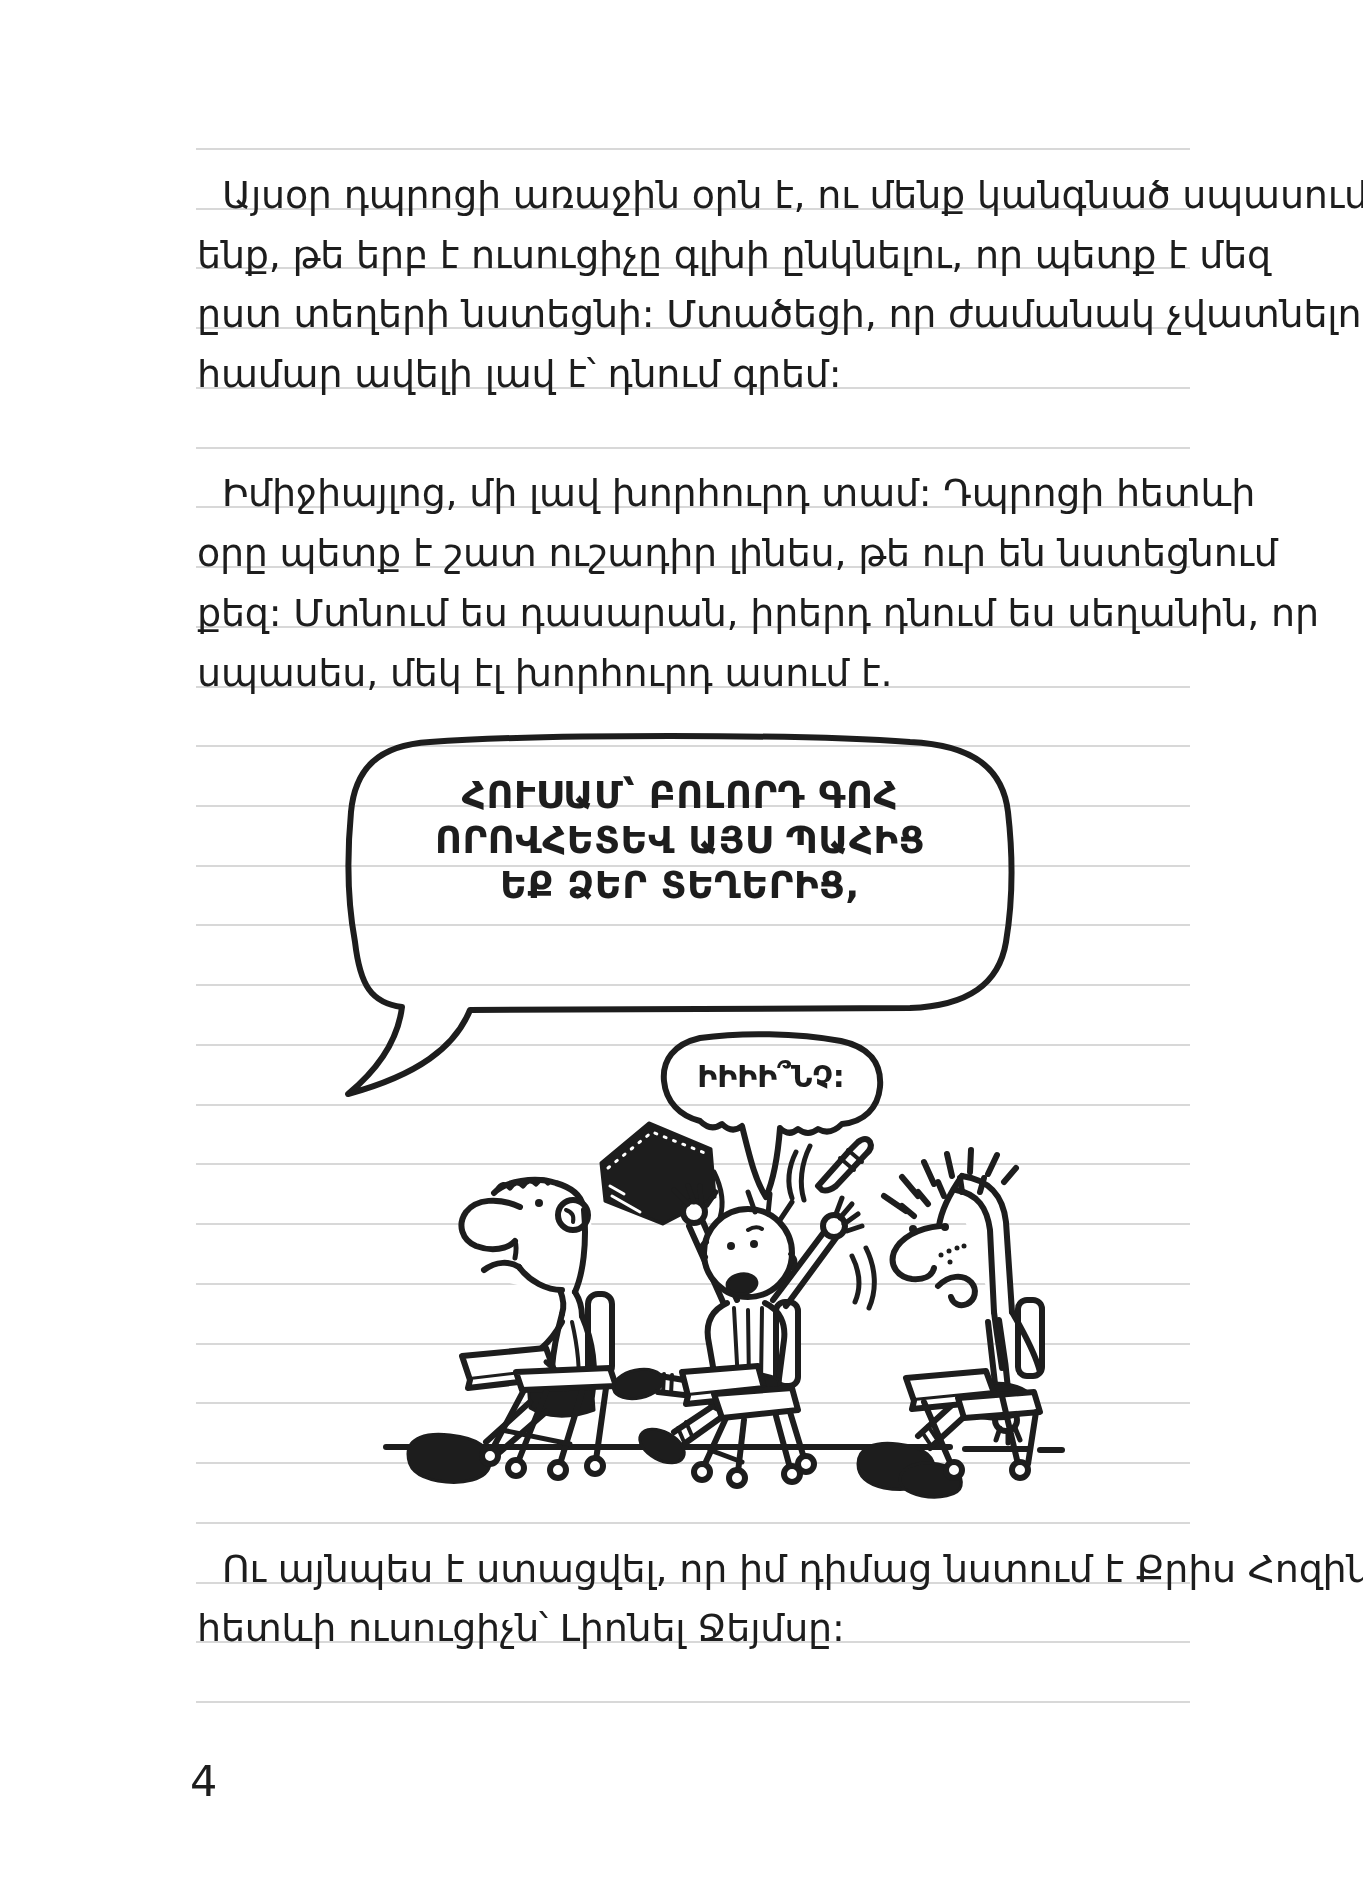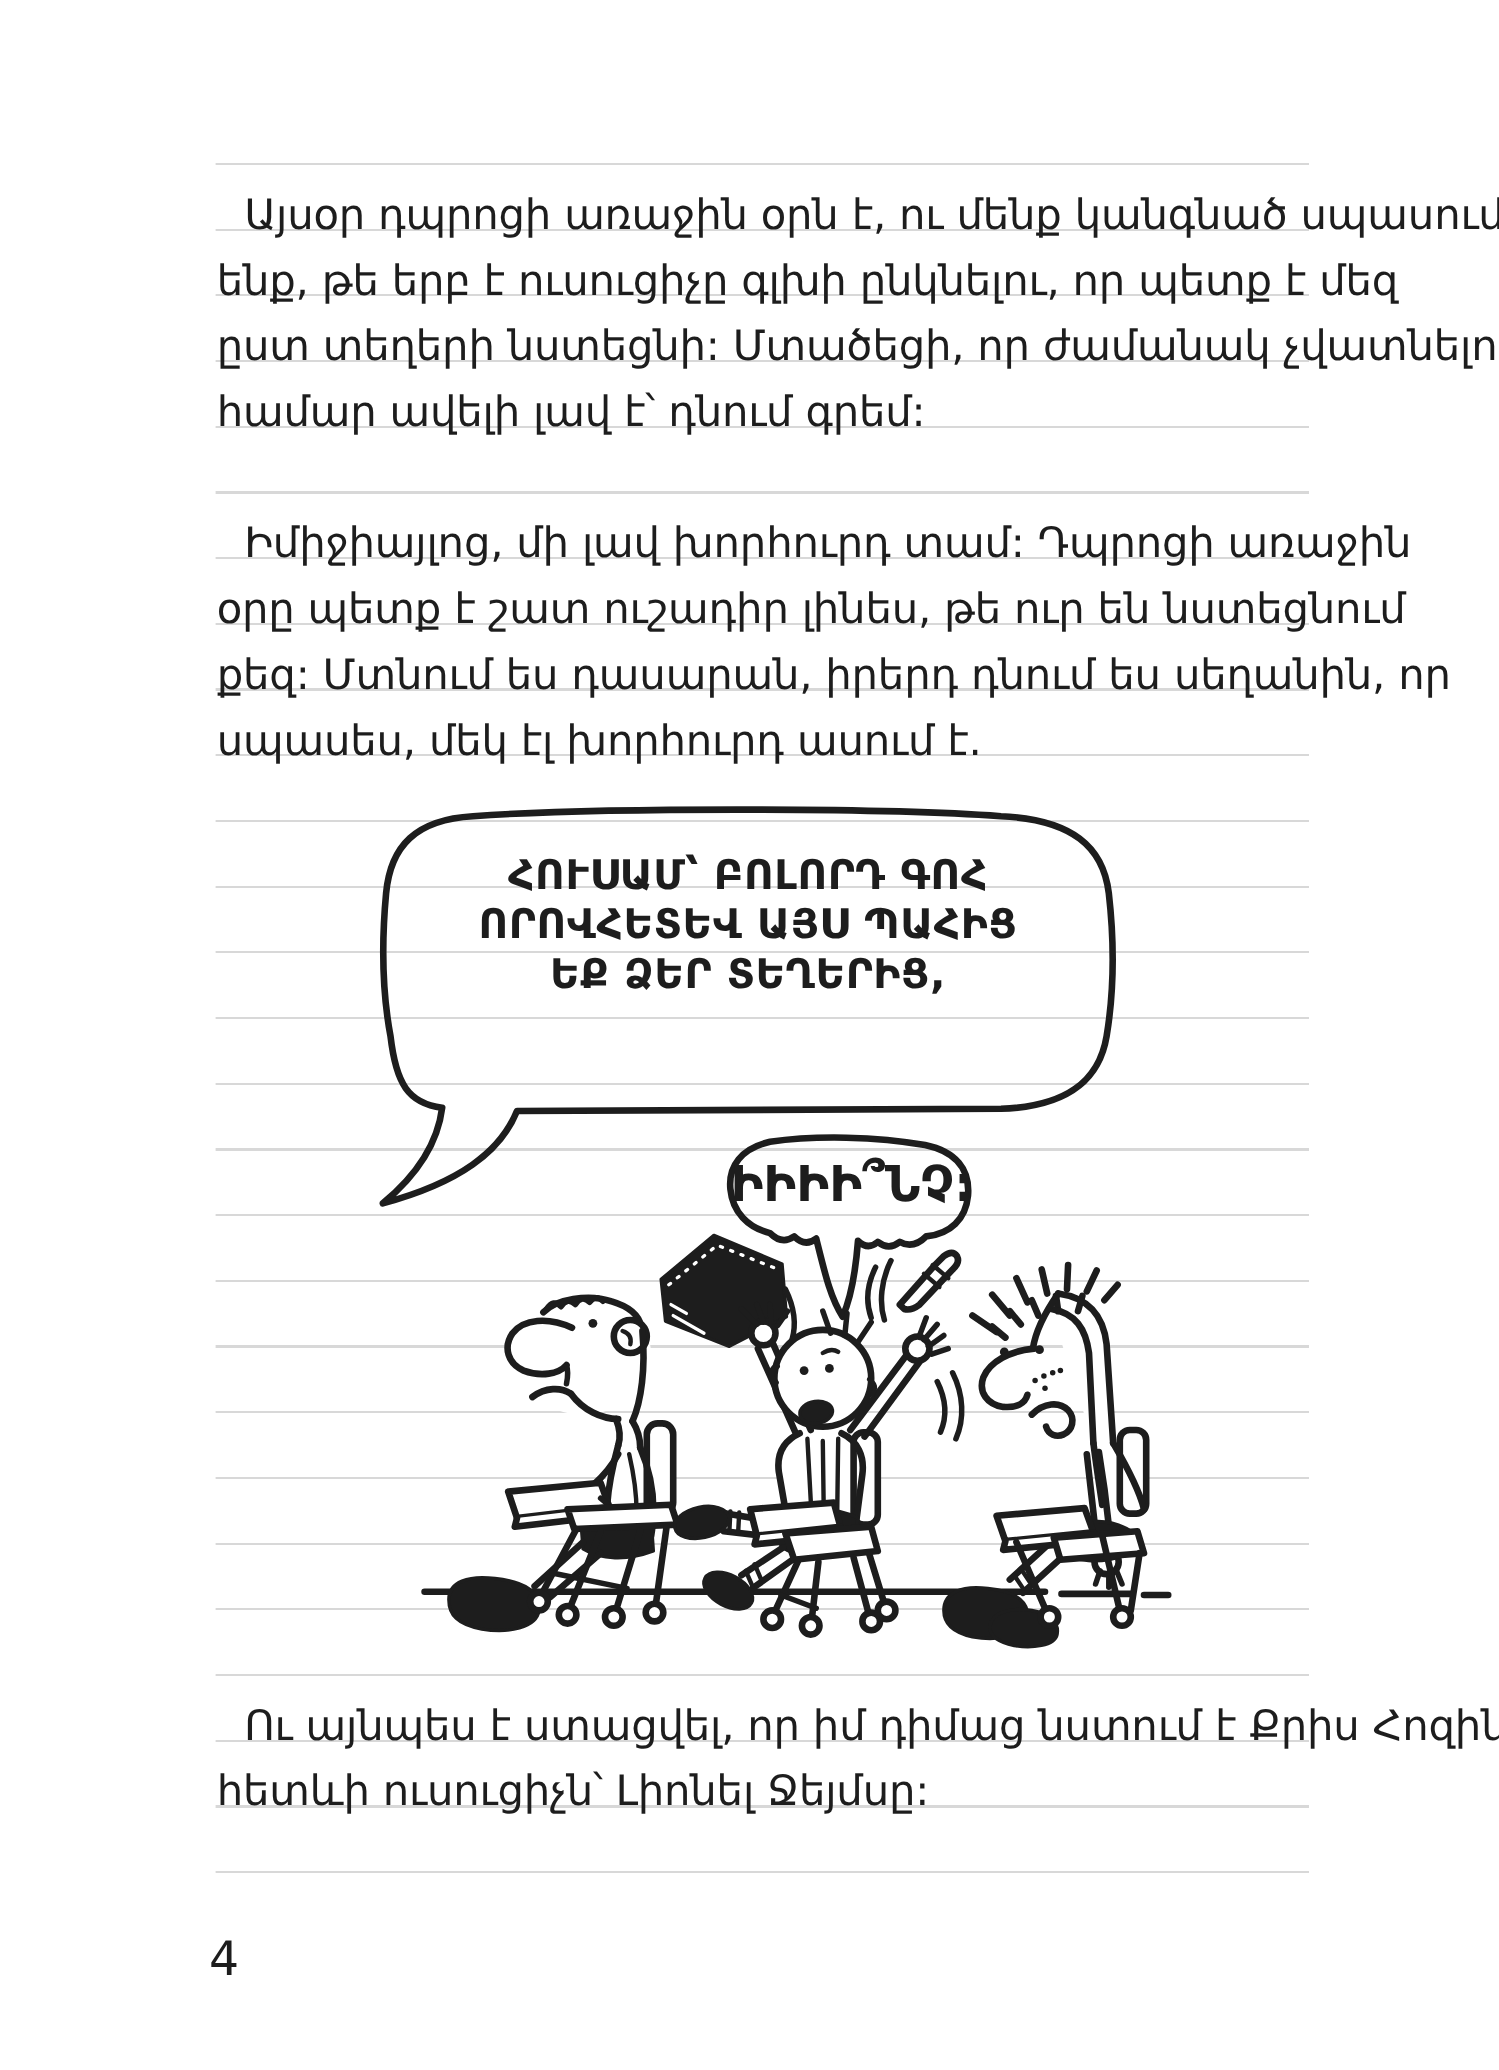--- a/index.html
+++ b/index.html
@@ -22,21 +22,21 @@
   .art .dot{fill:#1d1d1d;stroke:none;}
   .art .whiteline{stroke:#ffffff;stroke-width:3;fill:none;}
   .bodyline{
     position:absolute;z-index:3;font-size:38px;line-height:48px;
     letter-spacing:-0.2px;white-space:nowrap;
   }
   .bubble-text{
     position:absolute;z-index:3;text-align:center;font-weight:bold;
   }
   .bubble-text.teacher{left:352px;top:773px;width:656px;font-size:37px;line-height:45.2px;letter-spacing:0.5px;}
-  .bubble-text.greg{left:664px;top:1057px;width:214px;font-size:45px;line-height:40px;}
+  .bubble-text.greg{left:664px;top:1057px;width:214px;font-size:30px;line-height:40px;}
   .pagenum{position:absolute;z-index:3;left:190px;top:1757px;font-size:43px;line-height:48px;}
 </style>
 </head>
 <body>
 
 <div class="rules"></div>
 
 <svg class="art" width="1363" height="1882" viewBox="0 0 1363 1882">
 
   <g>
@@ -270,21 +270,21 @@
 
 <div class="bubble-text greg">
   <div>ԻԻԻԻ՞ՆՉ:</div>
 </div>
 
 <div class="bodyline" style="left:222px;top:171px">Այսօր դպրոցի առաջին օրն է, ու մենք կանգնած սպասում</div>
 <div class="bodyline" style="left:197px;top:231px">ենք, թե երբ է ուսուցիչը գլխի ընկնելու, որ պետք է մեզ</div>
 <div class="bodyline" style="left:197px;top:290px">ըստ տեղերի նստեցնի: Մտածեցի, որ ժամանակ չվատնելու</div>
 <div class="bodyline" style="left:197px;top:350px">համար ավելի լավ է՝ դնում գրեմ:</div>
 
-<div class="bodyline" style="left:222px;top:469px">Իմիջիայլոց, մի լավ խորհուրդ տամ: Դպրոցի առաջին</div>
+<div class="bodyline" style="left:222px;top:469px">Իմիջիայլոց, մի լավ խորհուրդ տամ: Դպրոցի հետևի</div>
 <div class="bodyline" style="left:197px;top:529px">օրը պետք է շատ ուշադիր լինես, թե ուր են նստեցնում</div>
 <div class="bodyline" style="left:197px;top:589px">քեզ: Մտնում ես դասարան, իրերդ դնում ես սեղանին, որ</div>
 <div class="bodyline" style="left:197px;top:649px">սպասես, մեկ էլ խորհուրդ ասում է.</div>
 
 <div class="bodyline" style="left:222px;top:1545px">Ու այնպես է ստացվել, որ իմ դիմաց նստում է Քրիս Հոզին,</div>
 <div class="bodyline" style="left:197px;top:1604px">հետևի ուսուցիչն՝ Լիոնել Ջեյմսը:</div>
 
 <div class="pagenum">4</div>
 
 </body></html>

